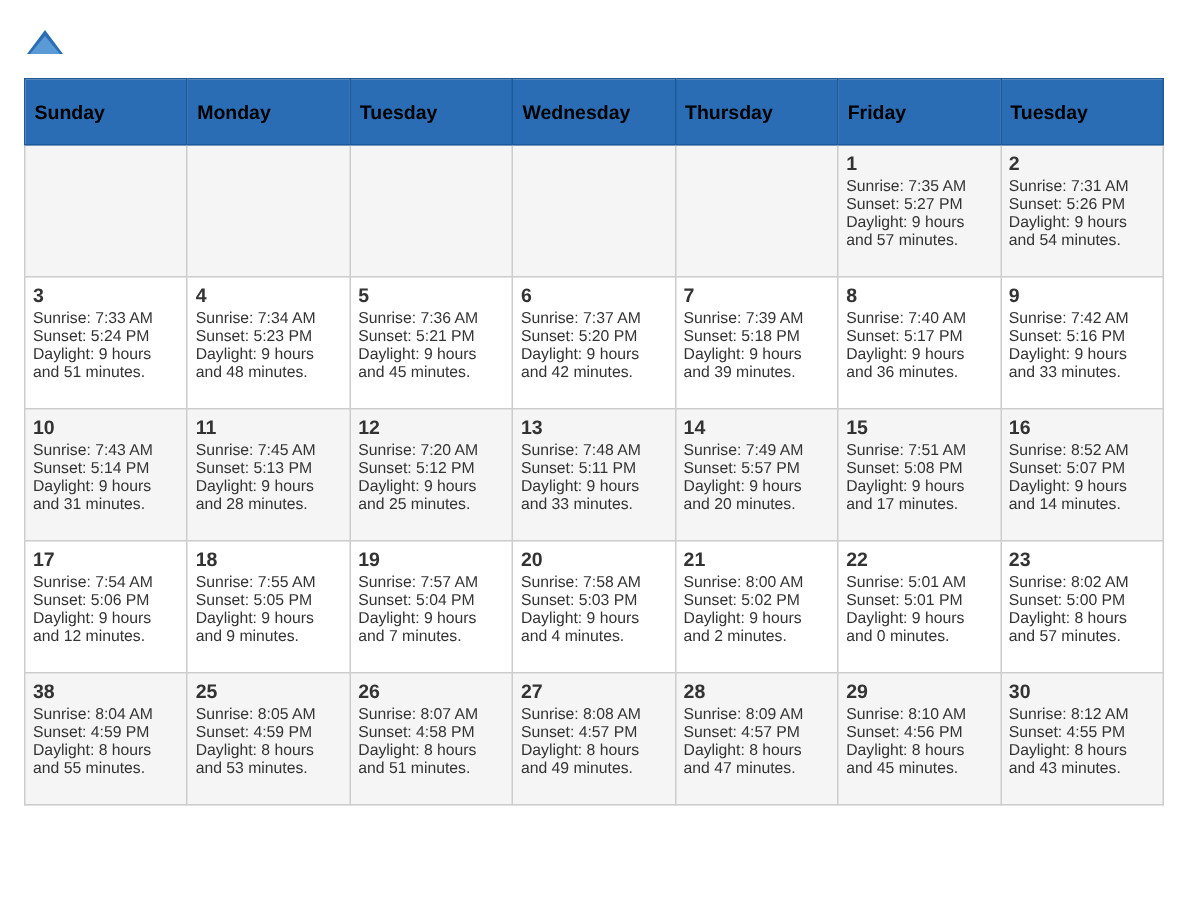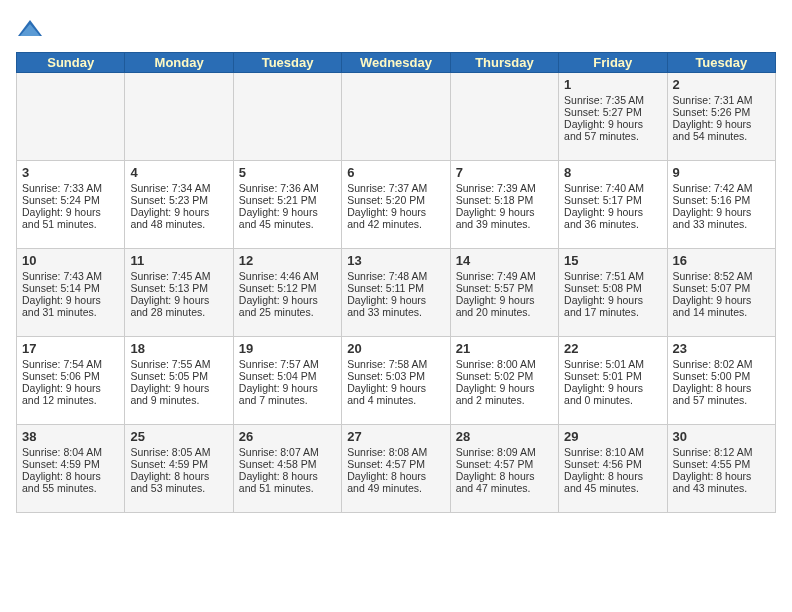--- a/index.html
+++ b/index.html
@@ -44,23 +44,23 @@
       font-size: 14px;
       color: #555;
     }
     .calendar {
       width: 100%;
       border-collapse: collapse;
       border: 1px solid #ccc;
     }
     .calendar th {
       background-color: #2a6db5;
-      color: #fef9c3;
-      text-align: center;
-      padding: 2px 6px;
+      color: #000000;
+      text-align: left;
+      padding: 14px 6px;
       font-size: 13px;
       font-weight: bold;
       border: 1px solid #1e5a9a;
     }
     .calendar td {
       vertical-align: top;
       width: calc(100%/7);
       height: 88px;
       padding: 4px 5px;
       border: 1px solid #ccc;
@@ -202,21 +202,21 @@
         </td>
         <td>
           <span class="day-num">11</span>
           <div>Sunrise: 7:45 AM</div>
           <div>Sunset: 5:13 PM</div>
           <div>Daylight: 9 hours</div>
           <div>and 28 minutes.</div>
         </td>
         <td>
           <span class="day-num">12</span>
-          <div>Sunrise: 4:46 AM</div>
+          <div>Sunrise: 7:20 AM</div>
           <div>Sunset: 5:12 PM</div>
           <div>Daylight: 9 hours</div>
           <div>and 25 minutes.</div>
         </td>
         <td>
           <span class="day-num">13</span>
           <div>Sunrise: 7:48 AM</div>
           <div>Sunset: 5:11 PM</div>
           <div>Daylight: 9 hours</div>
           <div>and 33 minutes.</div>

